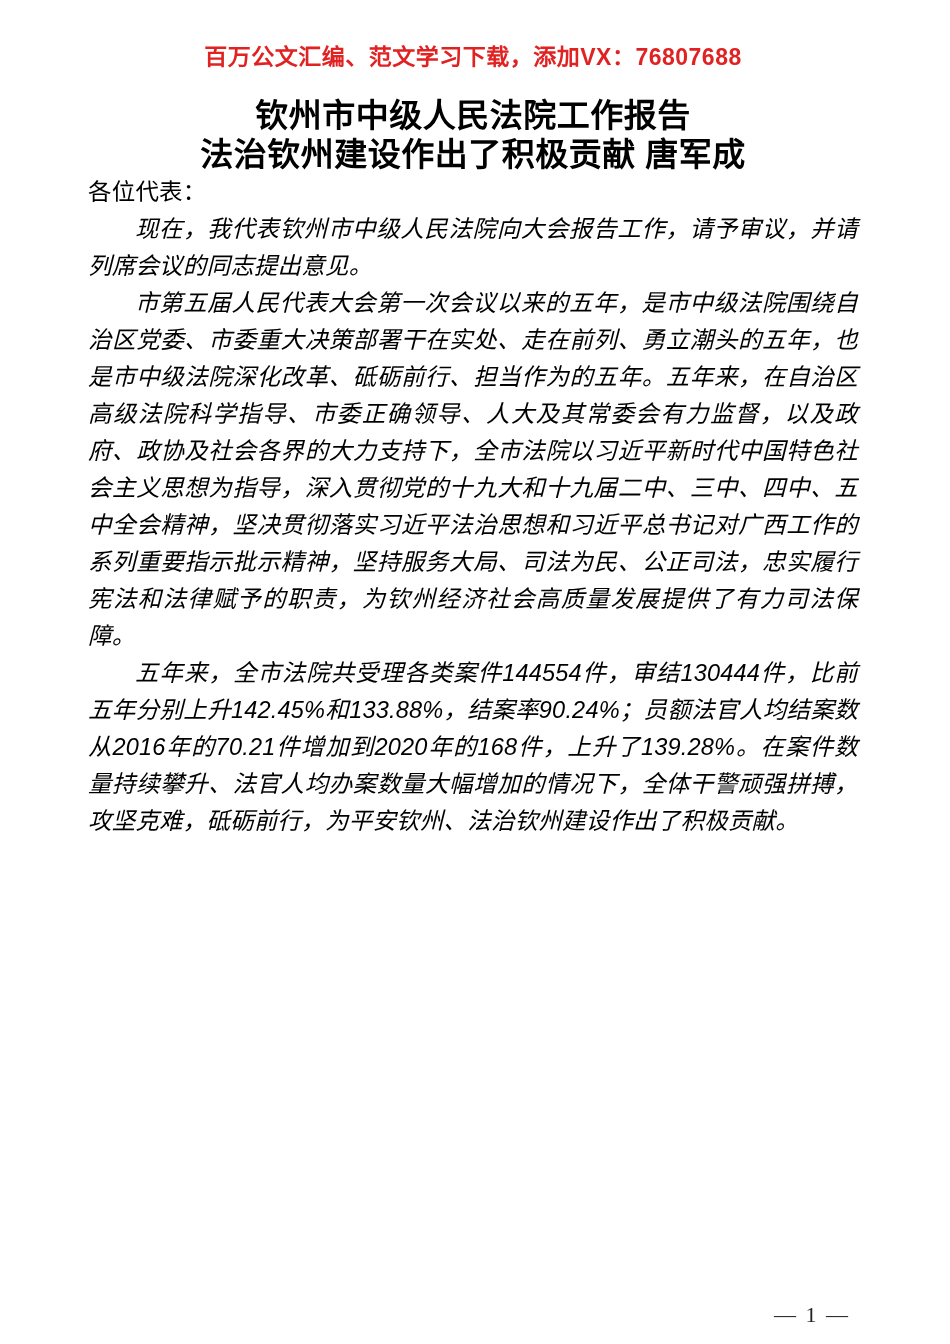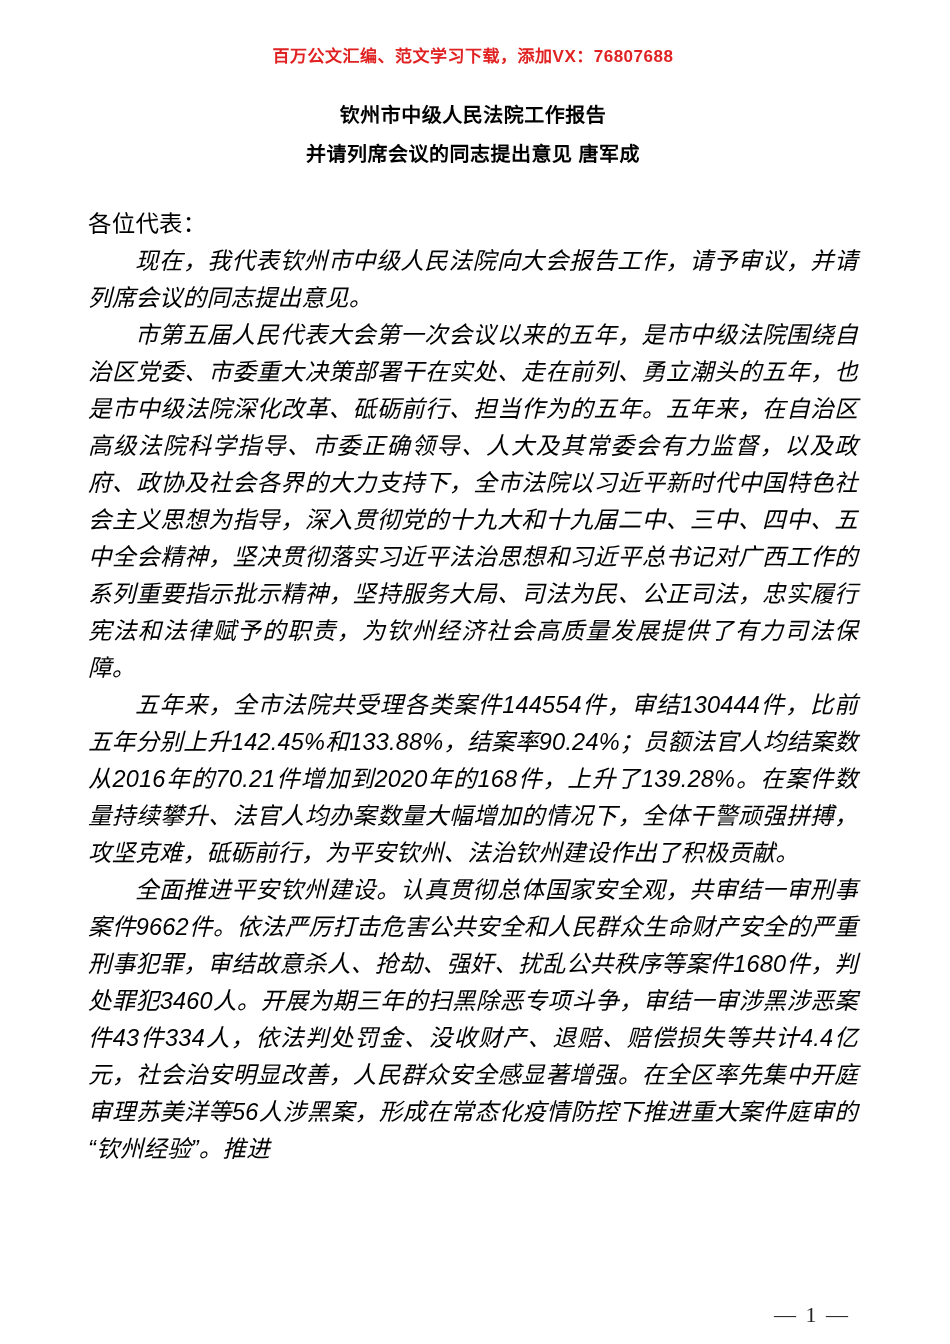--- a/index.html
+++ b/index.html
@@ -18,38 +18,37 @@
   .page {
     position: absolute;
     top: 0; left: 0;
     width: 950px;
     height: 1344px;
     box-sizing: border-box;
     padding: 42px 92px 0 88px;
   }
   .watermark {
     text-align: center;
-    font-size: 17px;
+    font-size: 23px;
     line-height: 30px;
     font-weight: bold;
     letter-spacing: 0.5px;
     white-space: nowrap;
   }
   .title-block {
     margin-top: 24px;
     text-align: center;
   }
   .title-line {
-    font-size: 20px;
+    font-size: 33px;
     line-height: 39px;
     font-weight: bold;
     letter-spacing: 0.5px;
   }
   .doc-body {
-    margin-top: 32px;
     font-size: 23.5px;
     line-height: 37px;
     text-align: justify;
     letter-spacing: 0.2px;
   }
   .doc-body p {
     margin: 0;
     padding: 0;
   }
   .doc-body p.indent {
@@ -69,26 +68,25 @@
 </style>
 </head>
 <body>
 
 <div class="page">
 
   <div class="watermark" style="color: rgb(224, 34, 34);">百万公文汇编、范文学习下载，添加VX：76807688</div>
 
   <div class="title-block">
     <div class="title-line">钦州市中级人民法院工作报告</div>
-    <div class="title-line">并请列席会议的同志提出意见 唐军成</div>
+    <div class="title-line">法治钦州建设作出了积极贡献 唐军成</div>
   </div>
 
   <div class="doc-body" id="doc-body">
       <p class="">各位代表：</p>
       <p class="indent">现在，我代表钦州市中级人民法院向大会报告工作，请予审议，并请列席会议的同志提出意见。</p>
       <p class="indent">市第五届人民代表大会第一次会议以来的五年，是市中级法院围绕自治区党委、市委重大决策部署干在实处、走在前列、勇立潮头的五年，也是市中级法院深化改革、砥砺前行、担当作为的五年。五年来，在自治区高级法院科学指导、市委正确领导、人大及其常委会有力监督，以及政府、政协及社会各界的大力支持下，全市法院以习近平新时代中国特色社会主义思想为指导，深入贯彻党的十九大和十九届二中、三中、四中、五中全会精神，坚决贯彻落实习近平法治思想和习近平总书记对广西工作的系列重要指示批示精神，坚持服务大局、司法为民、公正司法，忠实履行宪法和法律赋予的职责，为钦州经济社会高质量发展提供了有力司法保障。</p>
       <p class="indent">五年来，全市法院共受理各类案件144554件，审结130444件，比前五年分别上升142.45%和133.88%，结案率90.24%；员额法官人均结案数从2016年的70.21件增加到2020年的168件，上升了139.28%。在案件数量持续攀升、法官人均办案数量大幅增加的情况下，全体干警顽强拼搏，攻坚克难，砥砺前行，为平安钦州、法治钦州建设作出了积极贡献。</p>
-      <p class="indent">全面推进平安钦州建设。认真贯彻总体国家安全观，共审结一审刑事案件9662件。依法严厉打击危害公共安全和人民群众生命财产安全的严重刑事犯罪，审结故意杀人、抢劫、强奸、扰乱公共秩序等案件1680件，判处罪犯3460人。开展为期三年的扫黑除恶专项斗争，审结一审涉黑涉恶案件43件334人，依法判处罚金、没收财产、退赔、赔偿损失等共计4.4亿元，社会治安明显改善，人民群众安全感显著增强。在全区率先集中开庭审理苏美洋等56人涉黑案，形成在常态化疫情防控下推进重大案件庭审的“钦州经验”。推进</p>
     </div>
 
   <div class="page-number">— 1 —</div>
 
 </div>
 
 </body></html>

